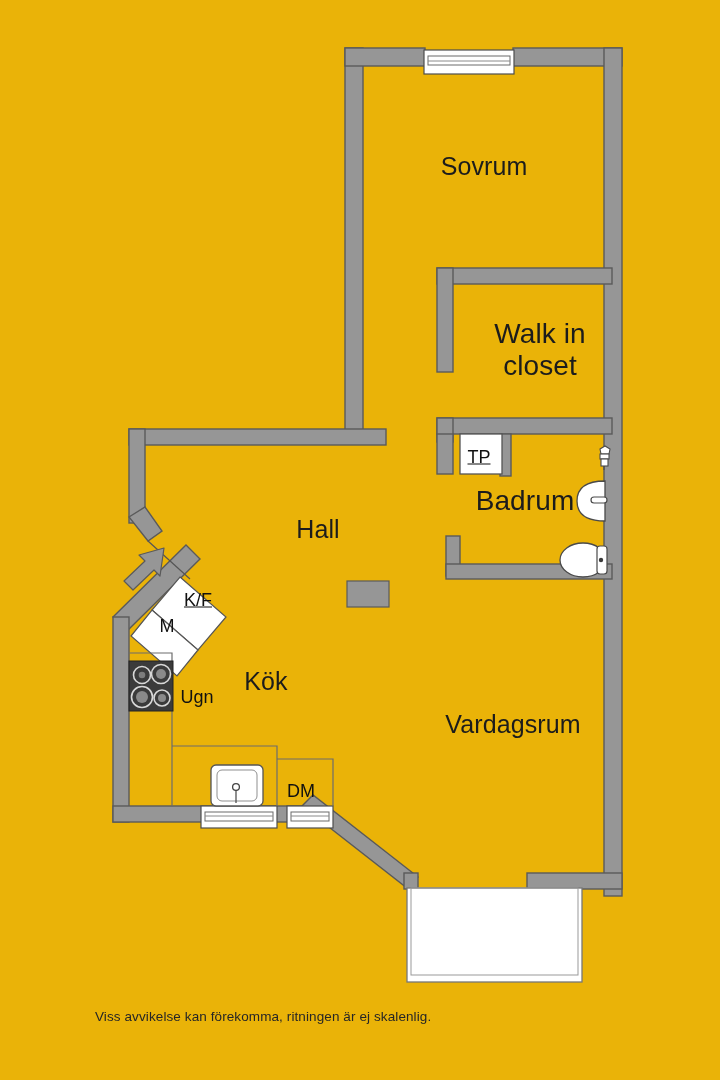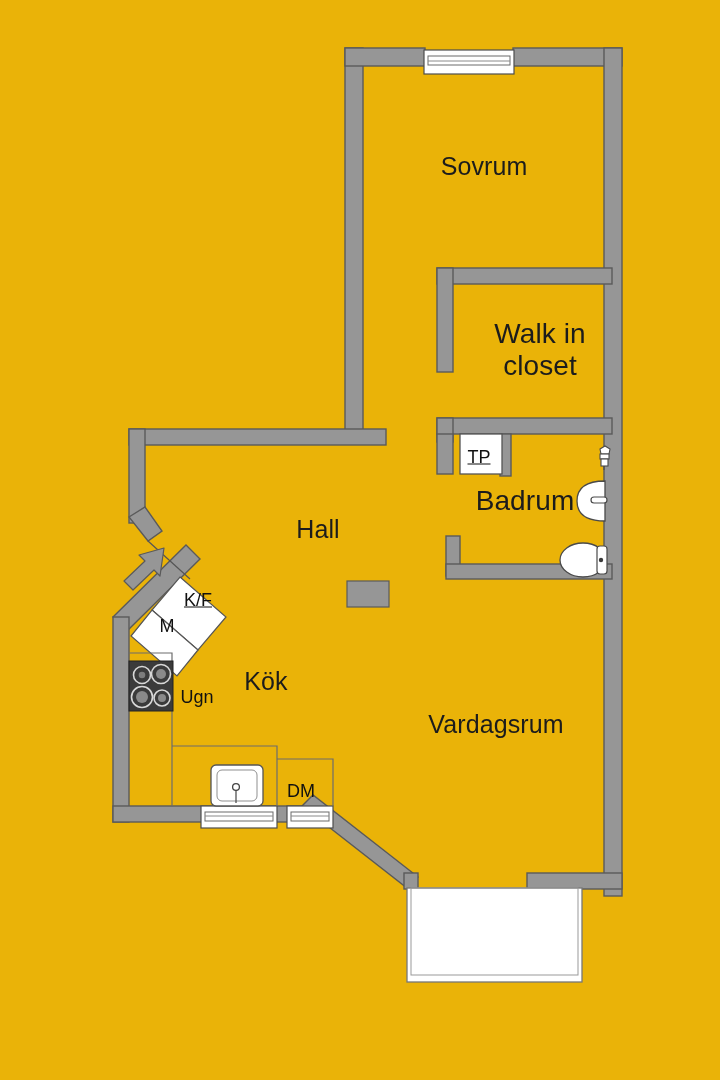--- a/index.html
+++ b/index.html
@@ -206,26 +206,27 @@
     <div>Walk in</div>
     <div>closet</div>
   </div>
 
   <div class="room-label mid" style="left:525px; top:501px;">Badrum</div>
 
   <div class="room-label big" style="left:318px; top:529px;">Hall</div>
 
   <div class="room-label big" style="left:266px; top:681px;">Kök</div>
 
-  <div class="room-label big" style="left:496px; top:724px;">Vardagsrum</div>
+  <div class="room-label big" style="left:513px; top:724px;">Vardagsrum</div>
 
   <div class="appliance-label" style="left:479px; top:457px;text-decoration:underline;">TP</div>
 
   <div class="appliance-label" style="left:198px; top:600px;text-decoration:underline;">K/F</div>
 
   <div class="appliance-label" style="left:167px; top:626px;">M</div>
 
   <div class="appliance-label" style="left:197px; top:687px;margin-top:10px;">Ugn</div>
 
   <div class="appliance-label" style="left:301px; top:791px;">DM</div>
 
+  <div id="disclaimer">Viss avvikelse kan förekomma, ritningen är ej skalenlig.</div>
 
 </div>
 
 </body></html>

